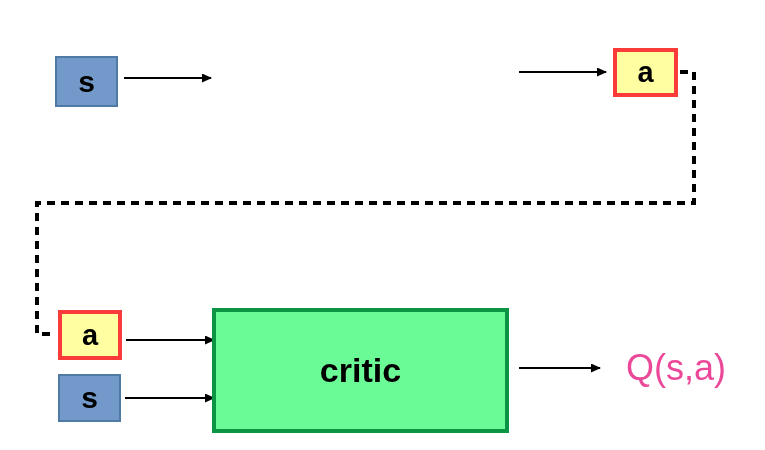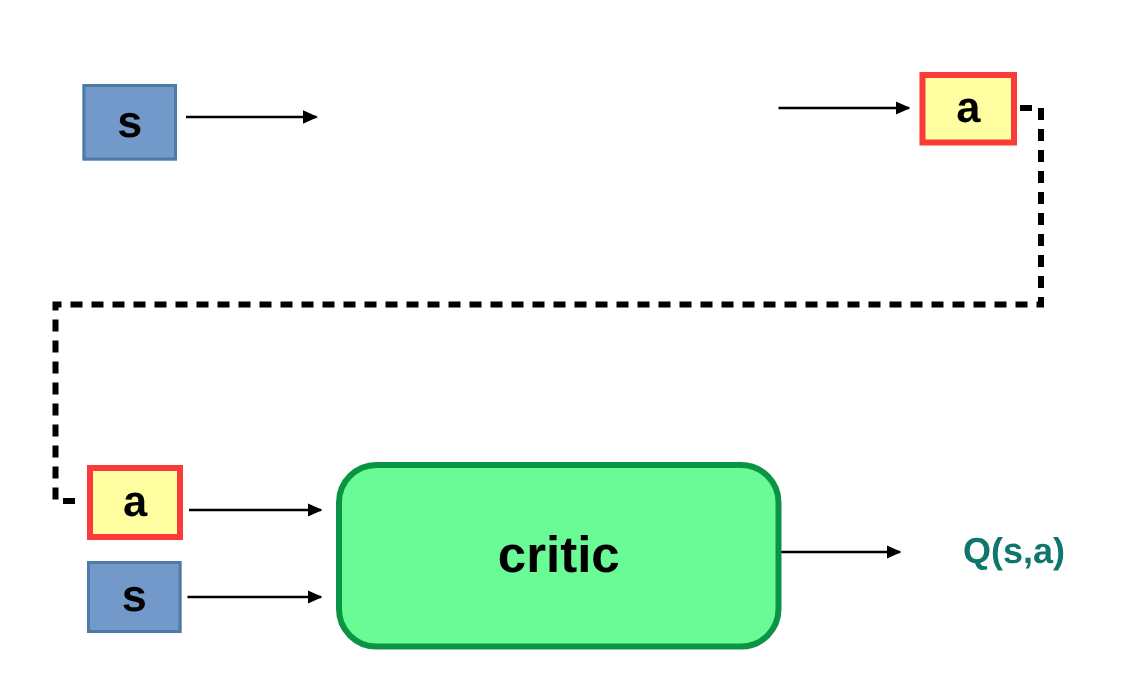--- a/index.html
+++ b/index.html
@@ -49,33 +49,33 @@
   .critic-box {
     background: var(--critic-fill, #6bfb96);
     border: 4px solid var(--critic-border, #0b9444);
     font-size: 34px;
   }
   #node-s-top    { left: 55px;  top: 56px;  width: 63px;  height: 51px; }
   #node-actor    { left: 217px; top: 13px;  width: 300px; height: 127px; }
   #node-a-top    { left: 613px; top: 48px;  width: 65px;  height: 49px; }
   #node-a-bottom { left: 58px;  top: 310px; width: 64px;  height: 50px; }
   #node-s-bottom { left: 58px;  top: 374px; width: 63px;  height: 48px; }
-  #node-critic   { left: 224px; top: 308px; width: 297px; height: 125px; border-radius: 27px; }
+  #node-critic   { left: 212px; top: 308px; width: 297px; height: 125px; }
   .output-label {
     position: absolute;
     left: 628px;
     top: 352px;
     width: 96px;
     height: 32px;
     display: flex;
     align-items: center;
     justify-content: center;
-    font-weight: bold;
-    font-size: 24px;
-    color: #0f766e;
+    font-weight: normal;
+    font-size: 36px;
+    color: #ec4899;
   }
 </style>
 </head>
 <body>
 
 <div class="canvas">
 
   <svg class="wires" viewBox="0 0 765 450" xmlns="http://www.w3.org/2000/svg">
     <defs>
       <marker id="arrowhead" markerWidth="11" markerHeight="9" refX="9" refY="4.5" orient="auto" markerUnits="userSpaceOnUse">

